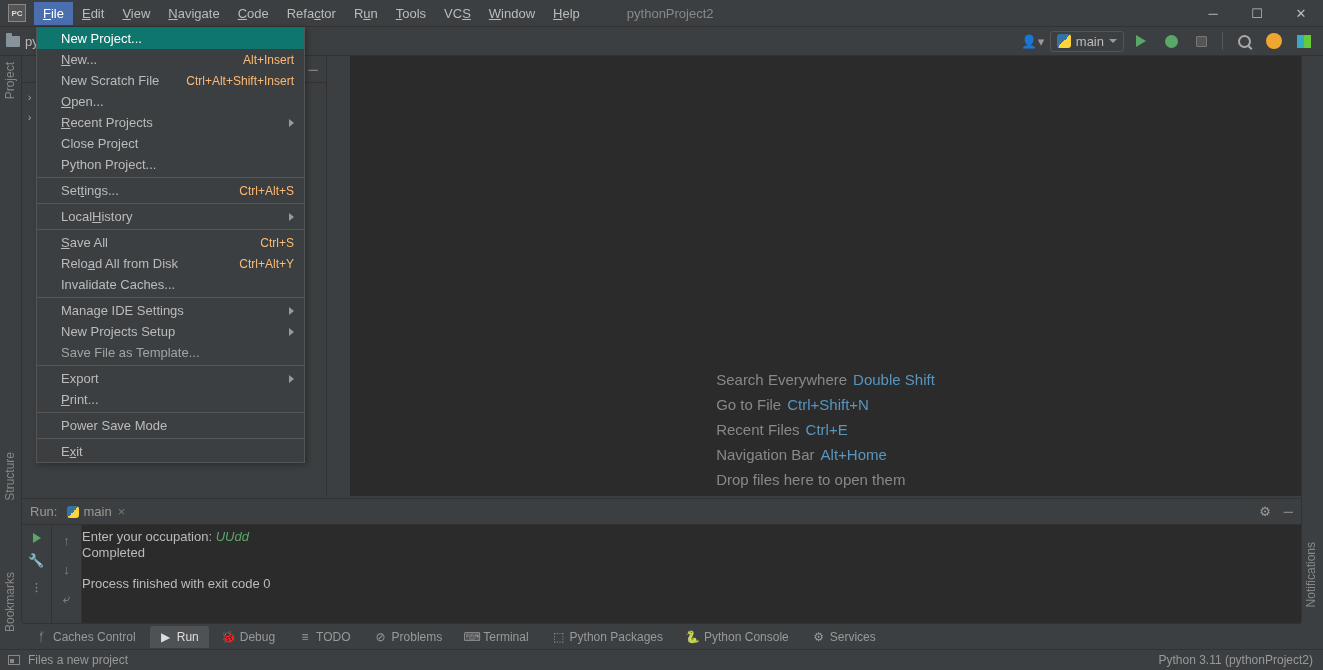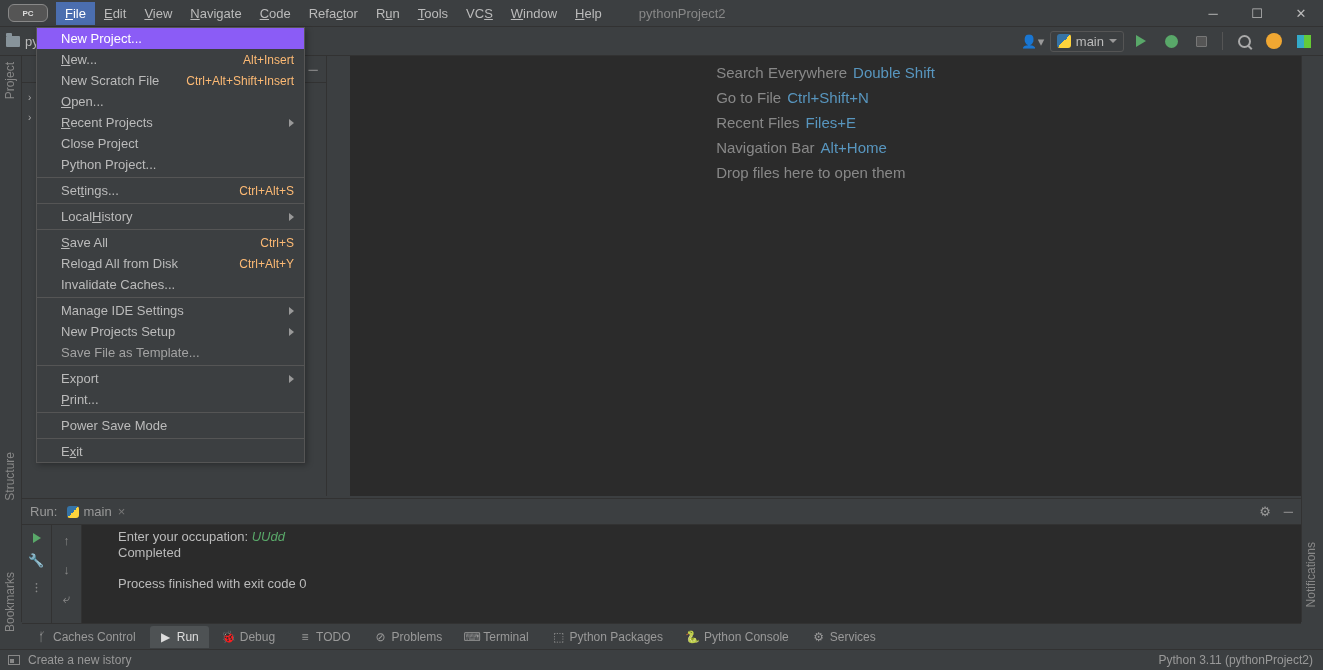--- a/index.html
+++ b/index.html
@@ -1,24 +1,24 @@
 <!DOCTYPE html>
 <html><head>
 <meta charset="utf-8">
 <style>
 * { margin: 0; padding: 0; box-sizing: border-box; font-family: "Segoe UI", Arial, sans-serif; }
 body { width: 1323px; height: 670px; background: #3c3f41; color: #bbbbbb; font-size: 13px; overflow: hidden; position: relative; }
 
 
 .menubar { height: 27px; background: #3c3f41; display: flex; align-items: center; padding-left: 4px; border-bottom: 1px solid #323232; }
-.app-icon { width: 40px; height: 18px; background: #555; border: 1px solid #888; border-radius: 6px; margin: 0 8px 0 4px; display:flex; align-items:center; justify-content:center; font-size:8px; color:#ddd; font-weight:bold;}
+.app-icon { width: 18px; height: 18px; background: #555; border: 1px solid #888; border-radius: 0; margin: 0 8px 0 4px; display:flex; align-items:center; justify-content:center; font-size:8px; color:#ddd; font-weight:bold;}
 .menubar-item { padding: 4px 9px; color: #bbbbbb; cursor: default; }
 .menubar-item.active { background: #4b6eaf; color: #fff; }
 .menubar-item .ul { text-decoration: underline; }
-.menubar-title { margin-left: 28px; color: #888; }
+.menubar-title { margin-left: 38px; color: #888; }
 .window-controls { position: absolute; right: 0; top: 0; display: flex; }
 .wc { width: 44px; height: 27px; display: flex; align-items: center; justify-content: center; color: #bbb; }
 
 
 .toolbar { height: 29px; background: #3c3f41; display: flex; align-items: center; padding: 0 6px; position: relative; border-bottom: 1px solid #323232; }
 .folder-ico { width: 14px; height: 11px; background: #87939a; border-radius: 1px; margin-right: 5px; position: relative; }
 .folder-ico:before { content:''; position:absolute; top:-3px; left:0; width:6px; height:3px; background:#87939a; border-radius:1px 1px 0 0; }
 .toolbar-right { position: absolute; right: 6px; display: flex; align-items: center; gap: 4px; }
 .tb-btn { width: 26px; height: 24px; display: flex; align-items: center; justify-content: center; border-radius: 3px; }
 .py-icon { width: 14px; height: 14px; background: linear-gradient(135deg,#3573a6 50%,#ffd43b 50%); border-radius: 3px; }
@@ -39,53 +39,53 @@
 .vtab.structure { position:absolute; top:390px; }
 .vtab.bookmarks { position:absolute; top:510px; }
 
 
 .right-strip { position:absolute; right:0; top:56px; width:22px; bottom:48px; background:#3c3f41; border-left:1px solid #323232; }
 .vtab.notifications { position:absolute; top:480px; writing-mode: vertical-rl; font-size:12px; color:#888; padding:6px 2px; }
 
 
 .dropdown { position:absolute; left:36px; top:27px; width:269px; background:#3c3f41; border:1px solid #555; box-shadow:2px 2px 6px rgba(0,0,0,.3); z-index:100; }
 .dd-item { height:21px; display:flex; align-items:center; padding:0 10px 0 24px; color:#bbbbbb; position:relative; font-size:13px; }
-.dd-item.selected { background:#8b5cf6; color:#fff; }
+.dd-item.selected { background:#0f766e; color:#fff; }
 .dd-item.disabled { color:#a3a3a3; }
 .dd-item .shortcut { position:absolute; right:10px; color:#fdba74; font-size:12px; }
 .dd-item .arrow-r { position:absolute; right:10px; width:0; height:0; border-top:4px solid transparent; border-bottom:4px solid transparent; border-left:5px solid #999; }
 .dd-sep { height:1px; background:#555; margin:2px 0; }
 .dd-ico { position:absolute; left:5px; width:14px; height:14px; }
 .dd-item .ul { text-decoration: underline; }
 
 
 .tree-area { position:absolute; left:22px; top:56px; width:305px; height:440px; background:#3c3f41; border-right:1px solid #323232; }
 .tree-header { height:27px; border-bottom:1px solid #323232; display:flex; align-items:center; justify-content:flex-end; padding-right:6px; gap:8px; }
 .sm-ico { width:14px; height:14px; color:#999; display:flex; align-items:center; justify-content:center; }
 .tree-body { padding:4px 6px; font-size:13px; }
 .tree-row { display:flex; align-items:center; height:20px; gap:4px; }
 .tr-arrow { width:10px; color:#aaa; font-size:10px; }
 .tr-path { color:#787878; margin-left:4px; font-size:12px; overflow:hidden; white-space:nowrap; }
 
 
-.editor-area { position:absolute; left:350px; right:22px; top:56px; height:440px; background:#2b2b2b; display:flex; align-items:flex-start; justify-content:center; }
+.editor-area { position:absolute; left:350px; right:22px; top:56px; height:440px; background:#2b2b2b; display:flex; align-items:flex-end; justify-content:center; }
 .hints { text-align:left; color:#888; font-size:15px; }
 .hints div { margin:8px 0; }
 .hints .kb { color:#5896bf; margin-left:6px; }
 
 
 .run-header { position:absolute; left:22px; right:22px; top:498px; height:27px; background:#3c3f41; border-top:1px solid #323232; border-bottom:1px solid #323232; display:flex; align-items:center; padding:0 8px; color:#999; }
 .run-header .gear { position:absolute; right:30px; }
 .run-header .minus { position:absolute; right:8px; }
 .run-body { position:absolute; left:22px; right:22px; top:525px; height:100px; background:#2b2b2b; display:flex; }
 .run-gutter { width:30px; background:#3c3f41; border-right:1px solid #323232; display:flex; flex-direction:column; align-items:center; padding-top:8px; gap:10px; }
 .run-gutter2 { width:30px; background:#3c3f41; border-right:1px solid #323232; display:flex; flex-direction:column; align-items:center; padding-top:8px; gap:14px; }
 .play-s { width:0; height:0; border-left:8px solid #59a869; border-top:5px solid transparent; border-bottom:5px solid transparent; }
 .wrench { color:#999; font-size:13px; }
-.run-console { flex:1; font-family:"Consolas","Courier New",monospace; font-size:13px; color:#bbb; padding:4px 0; white-space:pre;margin-left:36px; }
+.run-console { flex:1; font-family:"Consolas","Courier New",monospace; font-size:13px; color:#bbb; padding:4px 0; white-space:pre; }
 .run-console .input-val { color:#59a869; font-style:italic;}
 
 
 .bottom-tools { position:absolute; left:22px; right:22px; bottom:21px; height:26px; background:#3c3f41; border-top:1px solid #323232; display:flex; align-items:center; gap:4px; padding:0 4px;}
 .bt-tab { display:flex; align-items:center; gap:5px; padding:4px 10px; color:#999; font-size:12px; }
 .bt-tab.active { background:#4e5254; color:#ddd; border-radius:3px 3px 0 0; }
 .bt-tab .ic { width:12px; height:12px; display:flex; align-items:center; justify-content:center; }
 
 
 .statusbar { position:absolute; left:0; right:0; bottom:0; height:21px; background:#3c3f41; border-top:1px solid #323232; display:flex; align-items:center; padding:0 8px; font-size:12px; color:#999; }
@@ -203,21 +203,21 @@
     <div class="tree-row">
       <span class="tr-arrow">›</span>
     </div>
   </div>
 </div>
 
 <div class="editor-area">
   <div class="hints" id="hints">
       <div><span>Search Everywhere</span><span class="kb">Double Shift</span></div>
       <div><span>Go to File</span><span class="kb">Ctrl+Shift+N</span></div>
-      <div><span>Recent Files</span><span class="kb">Files+E</span></div>
+      <div><span>Recent Files</span><span class="kb">Ctrl+E</span></div>
       <div><span>Navigation Bar</span><span class="kb">Alt+Home</span></div>
       <div><span>Drop files here to open them</span></div>
     </div>
 </div>
 
 <div class="run-header">
   <span>Run:</span>
   <span style="margin-left:10px;display:flex;align-items:center;gap:4px">
     <span class="py-icon" style="width:12px;height:12px"></span>
     <span>main</span>
@@ -278,15 +278,15 @@
       <span>Python Console</span>
     </div>
     <div class="bt-tab">
       <span class="ic">⚙</span>
       <span>Services</span>
     </div>
   </div>
 
 <div class="statusbar">
   <span class="box-ico"></span>
-  <span>Create a new istory</span>
+  <span>Files a new project</span>
   <span class="right">Python 3.11 (pythonProject2)</span>
 </div>
 
 </body></html>

